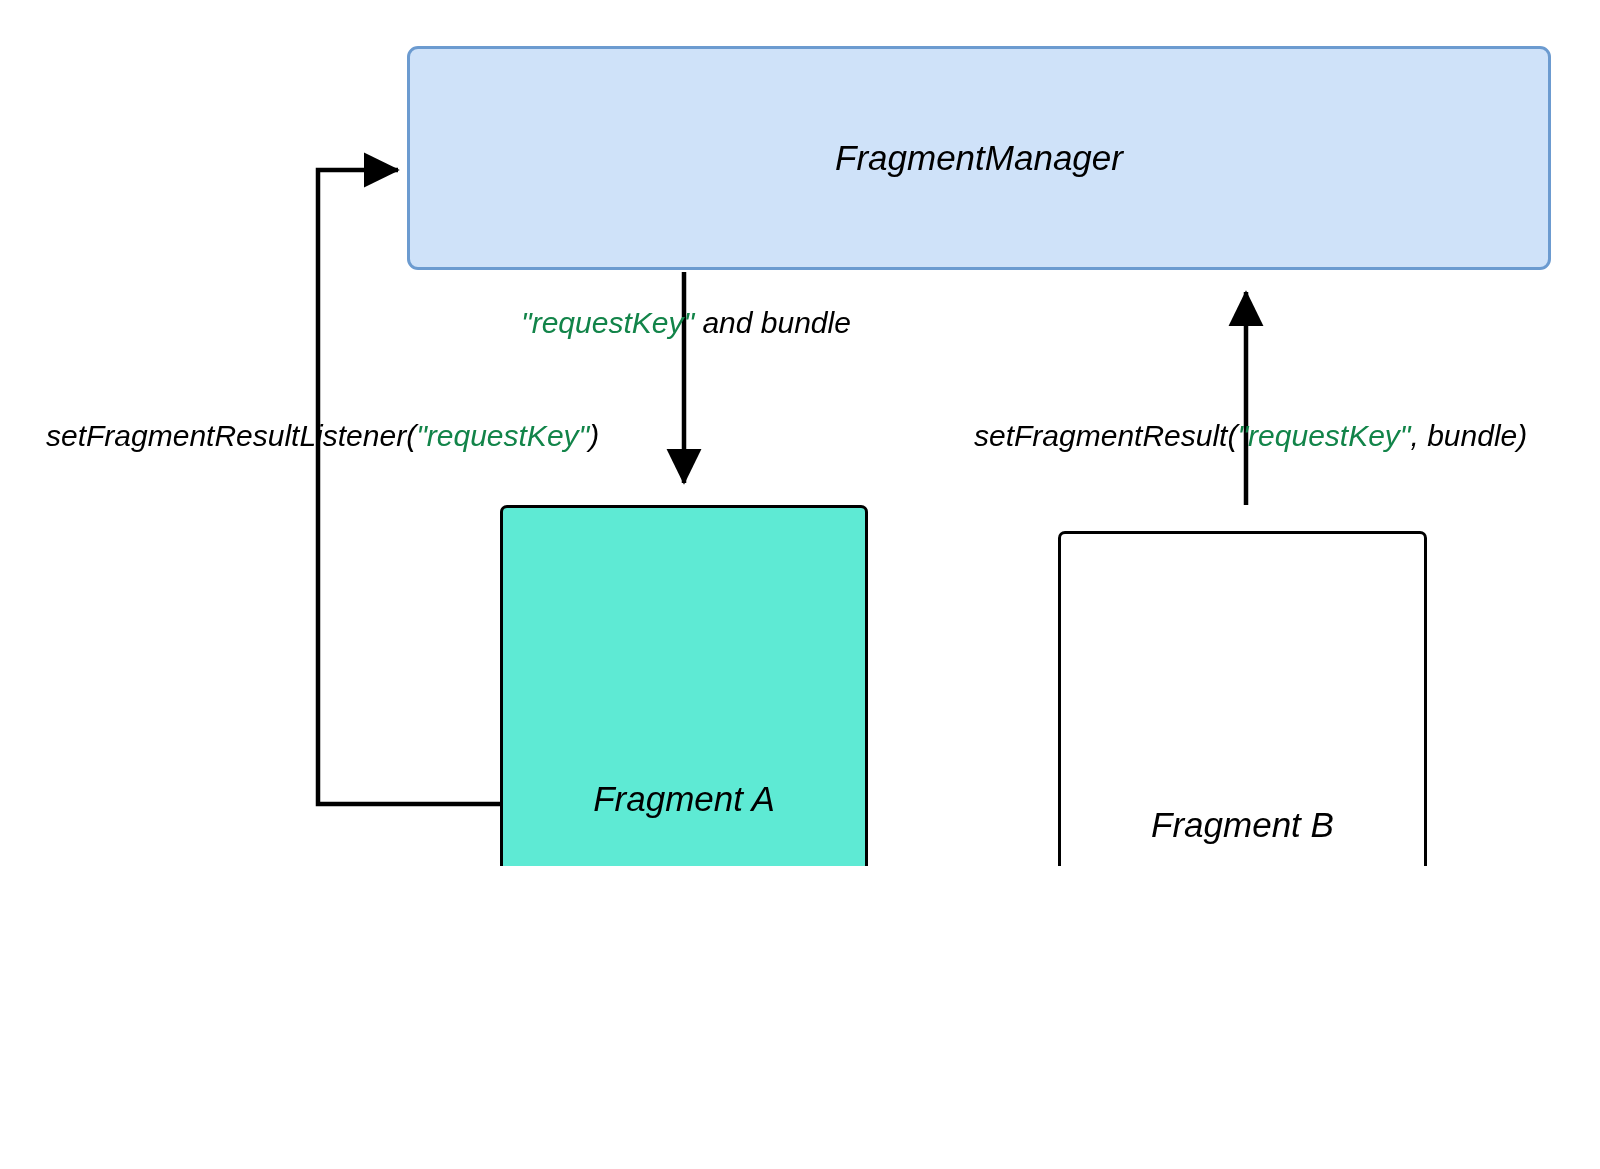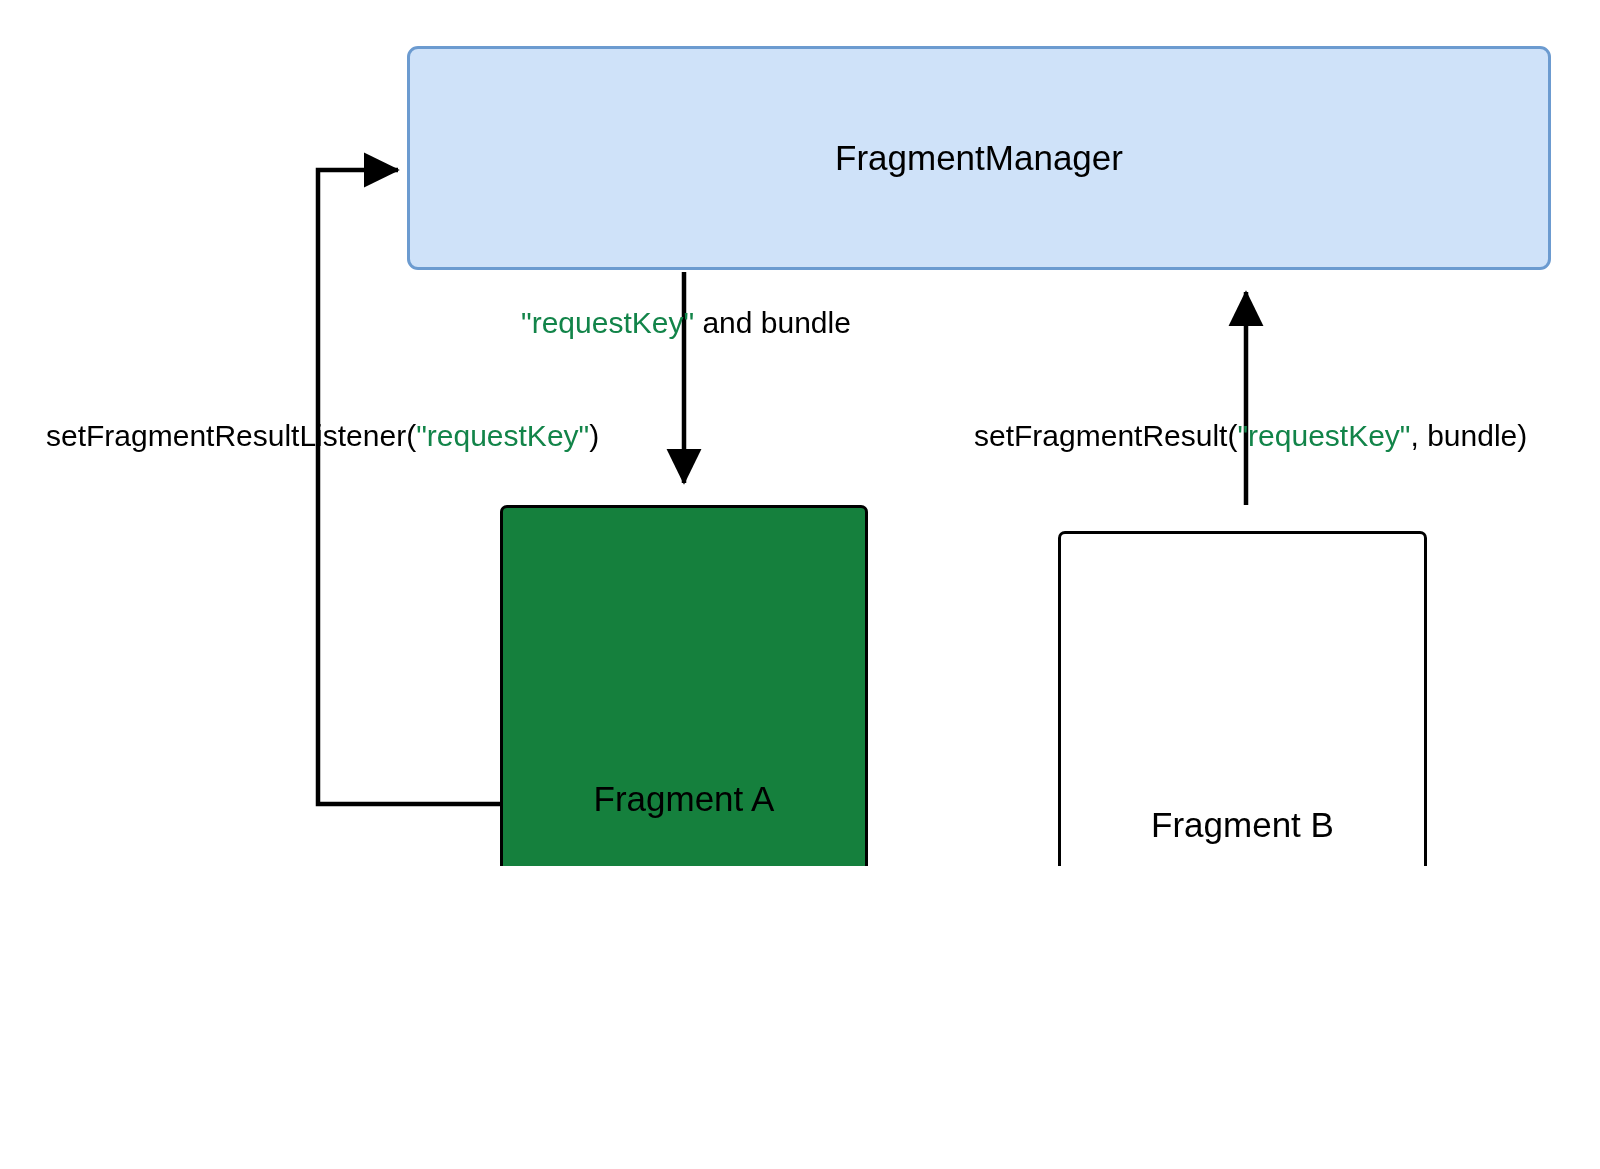--- a/index.html
+++ b/index.html
@@ -9,20 +9,21 @@
   }
   body {
     font-family: "Liberation Sans", sans-serif;
   }
   #canvas {
     position: relative;
     width: 1600px;
     height: 866px;
     background: #ffffff;
     overflow: hidden;
+    font-style: italic;
   }
   #wires {
     position: absolute;
     left: 0;
     top: 0;
     width: 1600px;
     height: 1169px;
   }
   .node {
     position: absolute;
@@ -45,21 +46,21 @@
     height: 224px;
     background: #cfe2f9;
     border: 3px solid #6c9bd0;
     border-radius: 11px;
   }
   #node-fragment-a {
     left: 500px;
     top: 505px;
     width: 368px;
     height: 588px;
-    background: #15803d;
+    background: #5eead4;
     border: 3px solid #000000;
     border-radius: 7px;
   }
   #node-fragment-b {
     left: 1058px;
     top: 505px;
     width: 369px;
     height: 588px;
     background: #ffffff;
     border: 3px solid #000000;

